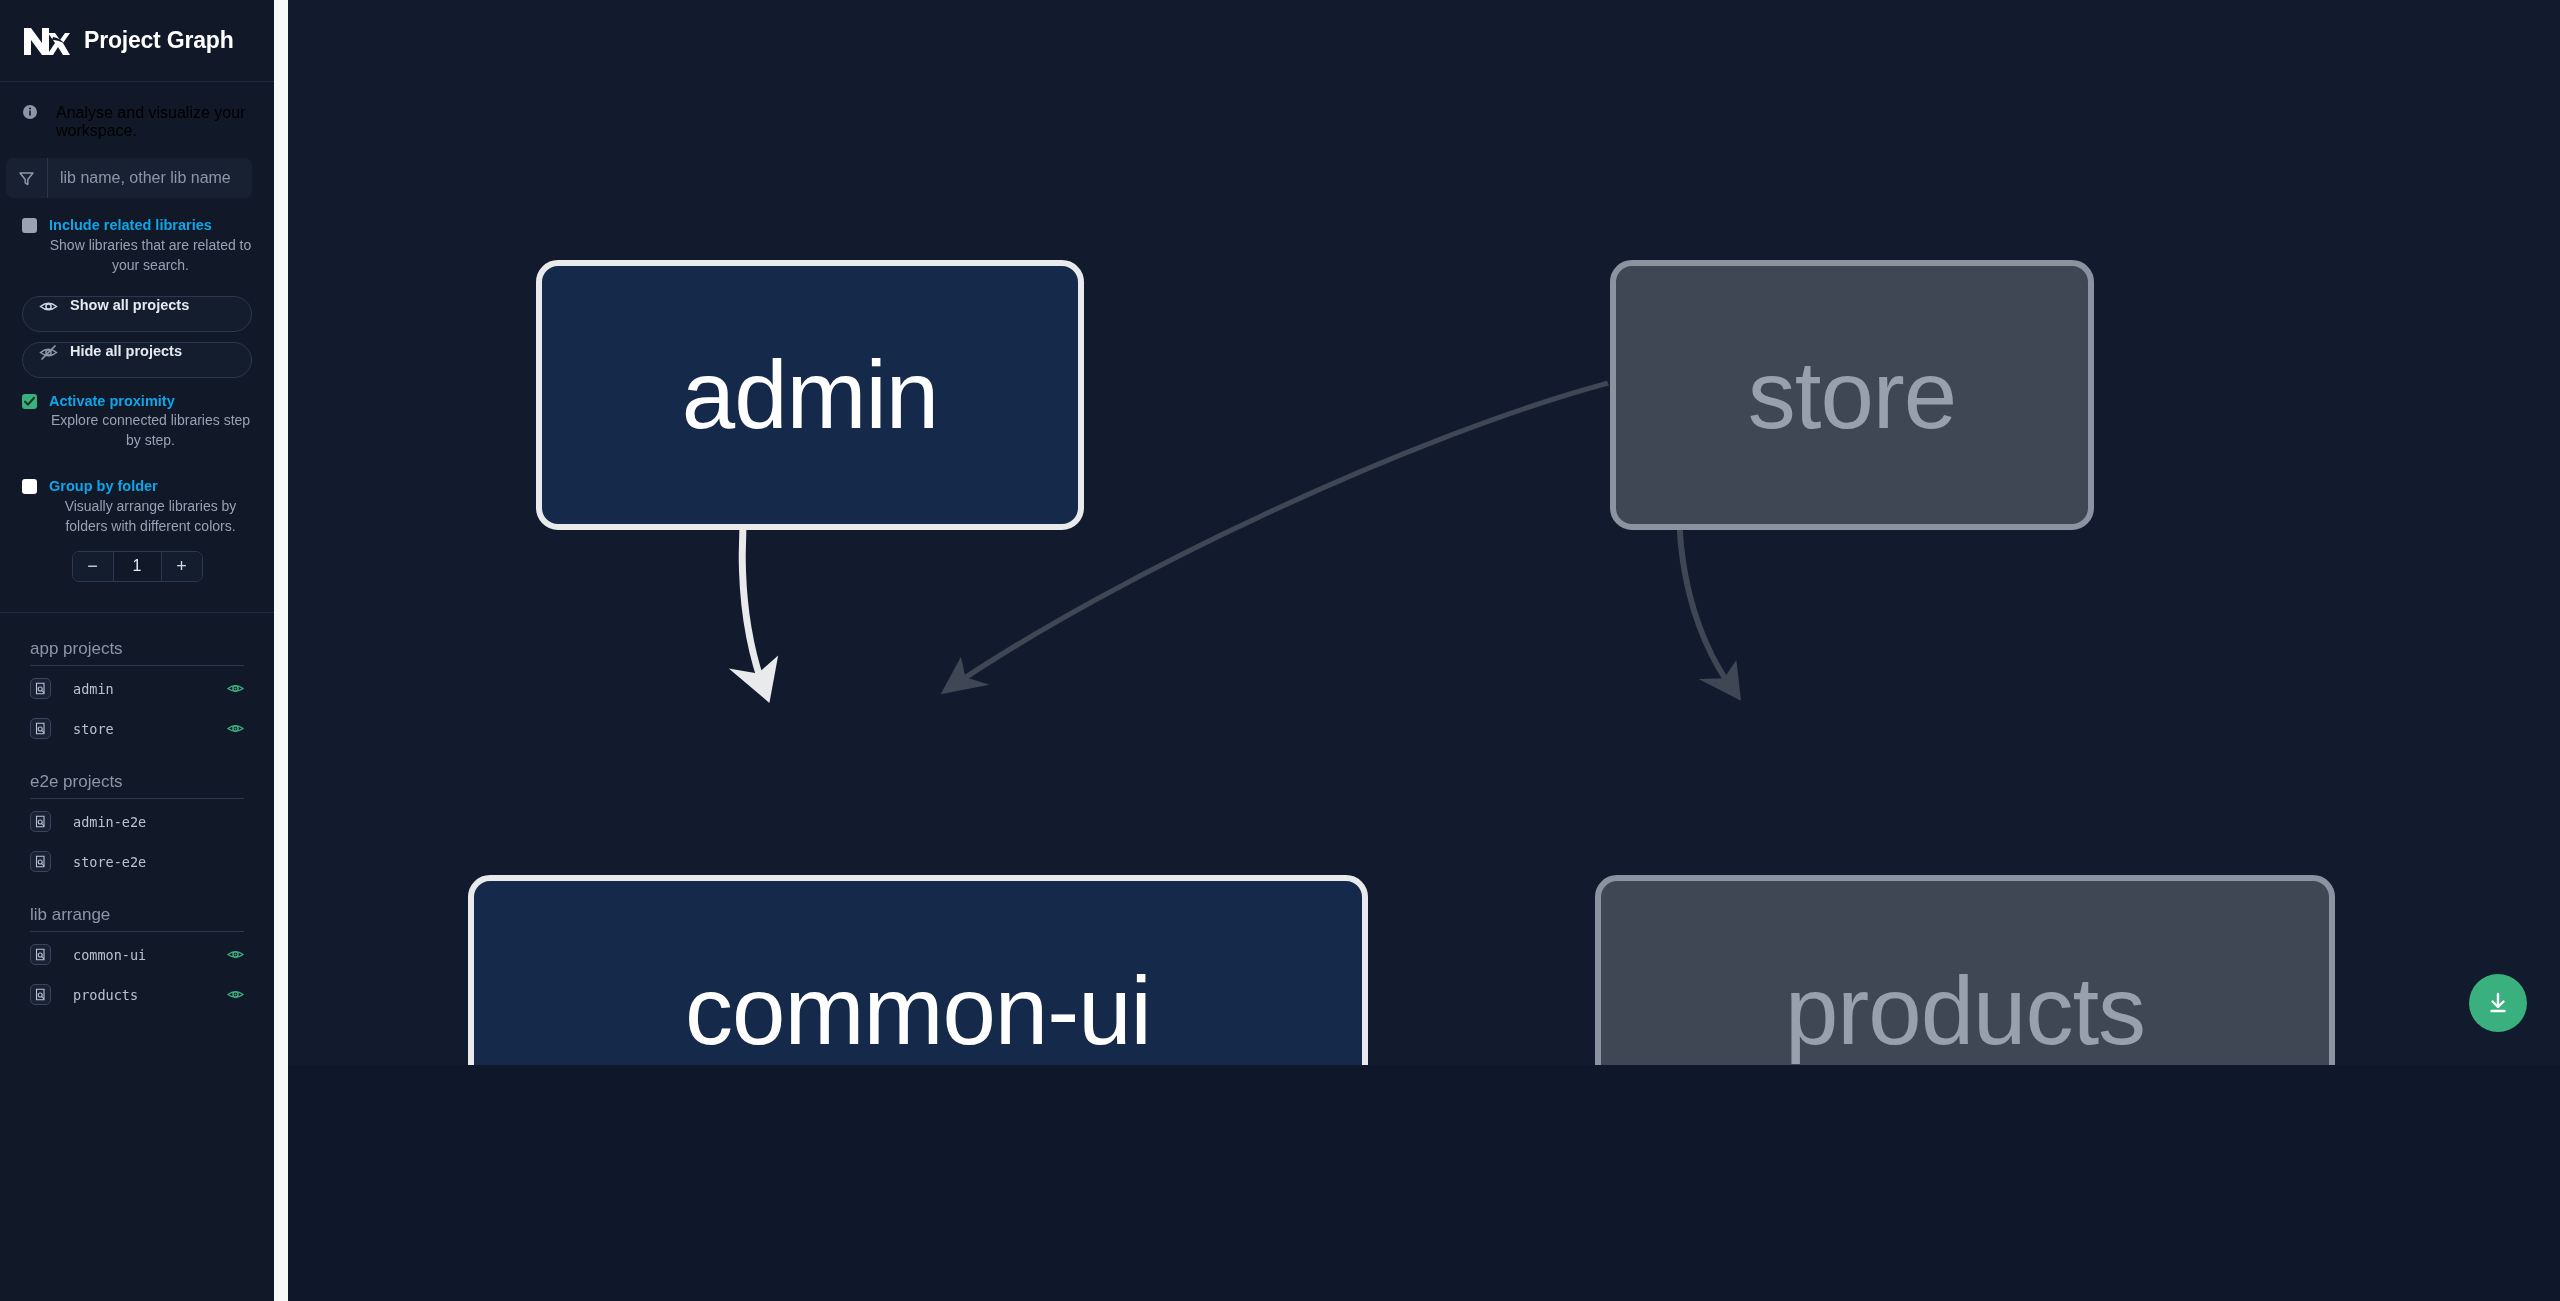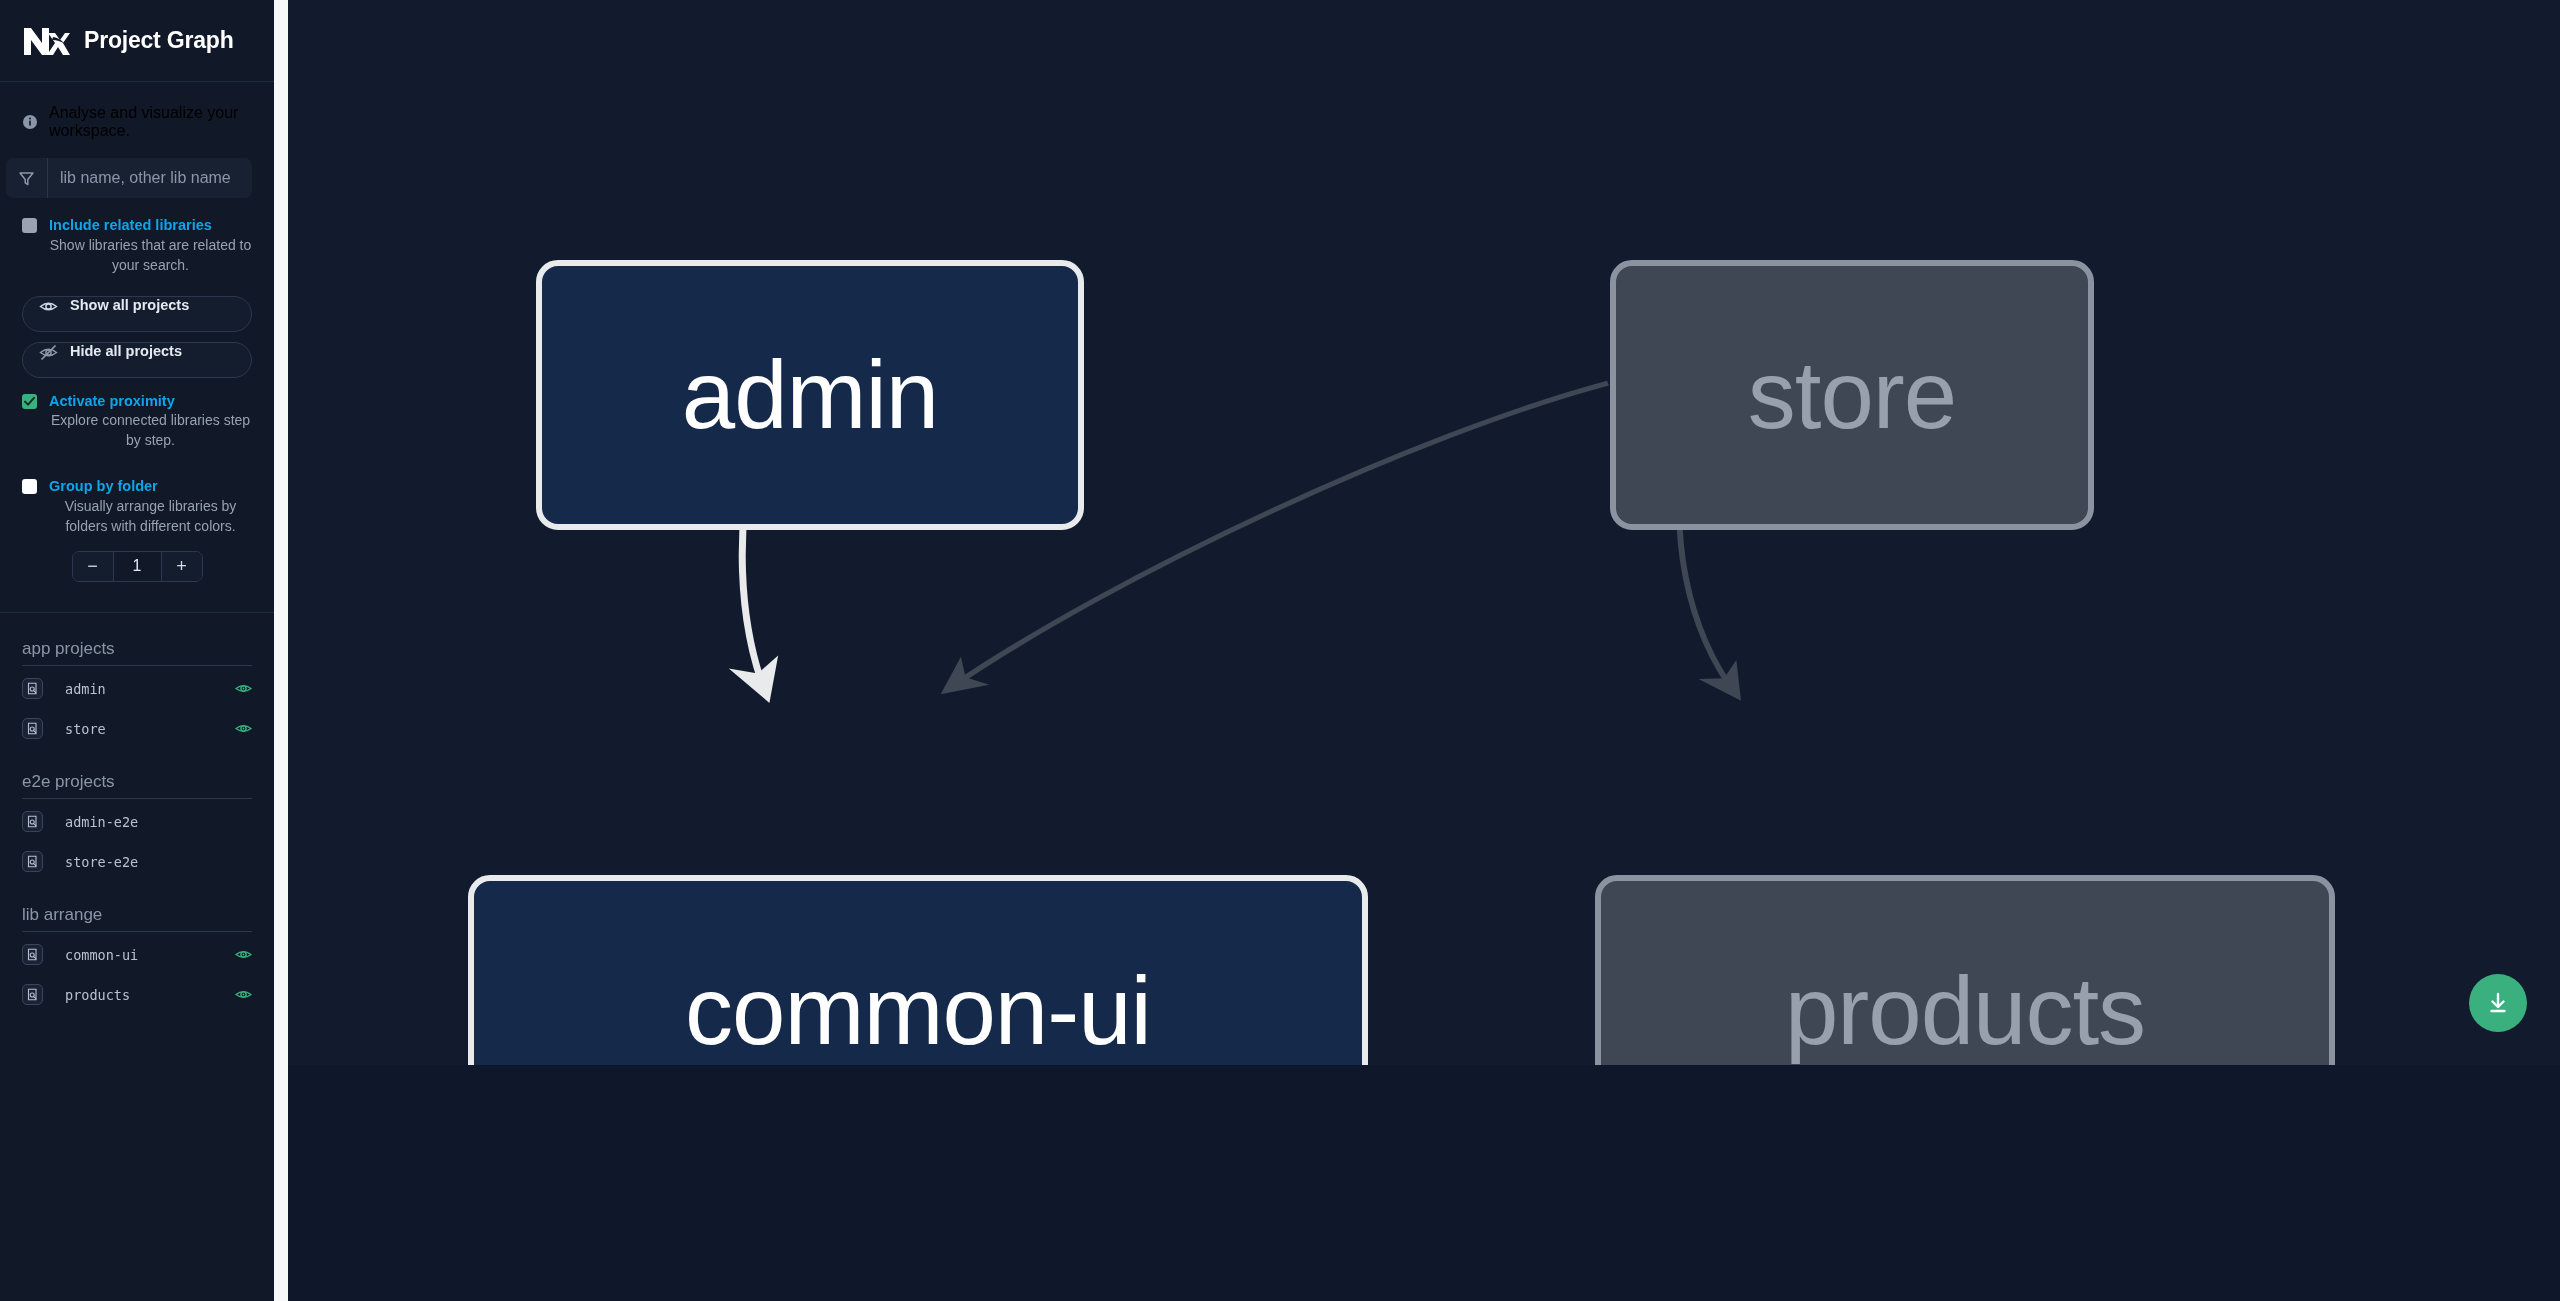--- a/index.html
+++ b/index.html
@@ -35,21 +35,21 @@
     flex: 0 0 82px;
   }
   .nx-logo { width: 48px; height: 33px; display:block; }
   .header-title {
     color: #ffffff; font-size: 23px; font-weight: bold;
     letter-spacing: -0.2px; white-space: nowrap;
   }
   .monitor-icon { width: 22px; height: 22px; display:block; margin-left: 4px; }
 
   .tagline-row {
-    display: flex; align-items: center; gap: 11px;
+    display: flex; gap: 18px;
     padding: 22px 22px 0 22px;
   }
   .info-icon { width: 16px; height: 16px; flex: 0 0 16px; display:block; }
 
   .search-wrap { padding: 18px 22px 0 6px; }
   .search-box {
     height: 40px;
     background: #182132;
     border-radius: 7px;
     display: flex; align-items: center;
@@ -112,21 +112,21 @@
   }
   .step-btn.minus { border-right: 1px solid #2b3850; }
   .step-btn.plus  { border-left:  1px solid #2b3850; }
   .step-val {
     width: 47px; display:flex; align-items:center; justify-content:center;
     color: #e5eaf1; font-size: 16px; background: #111827;
   }
 
   .sep { height:1px; background:#1e2b3f; margin: 30px 0 0 0; }
 
-  .plist { padding: 0 22px; }
+  .plist { padding: 0 30px; }
   .plist-head {
     color: #8b96a8; font-size: 17px;
     padding: 26px 0 6px 0;
   }
   .plist-rule { height:1px; background:#2b3850; }
   .prow {
     display: flex; align-items: center;
     height: 34px; gap: 0; cursor: pointer;
     margin-top: 6px;
   }

